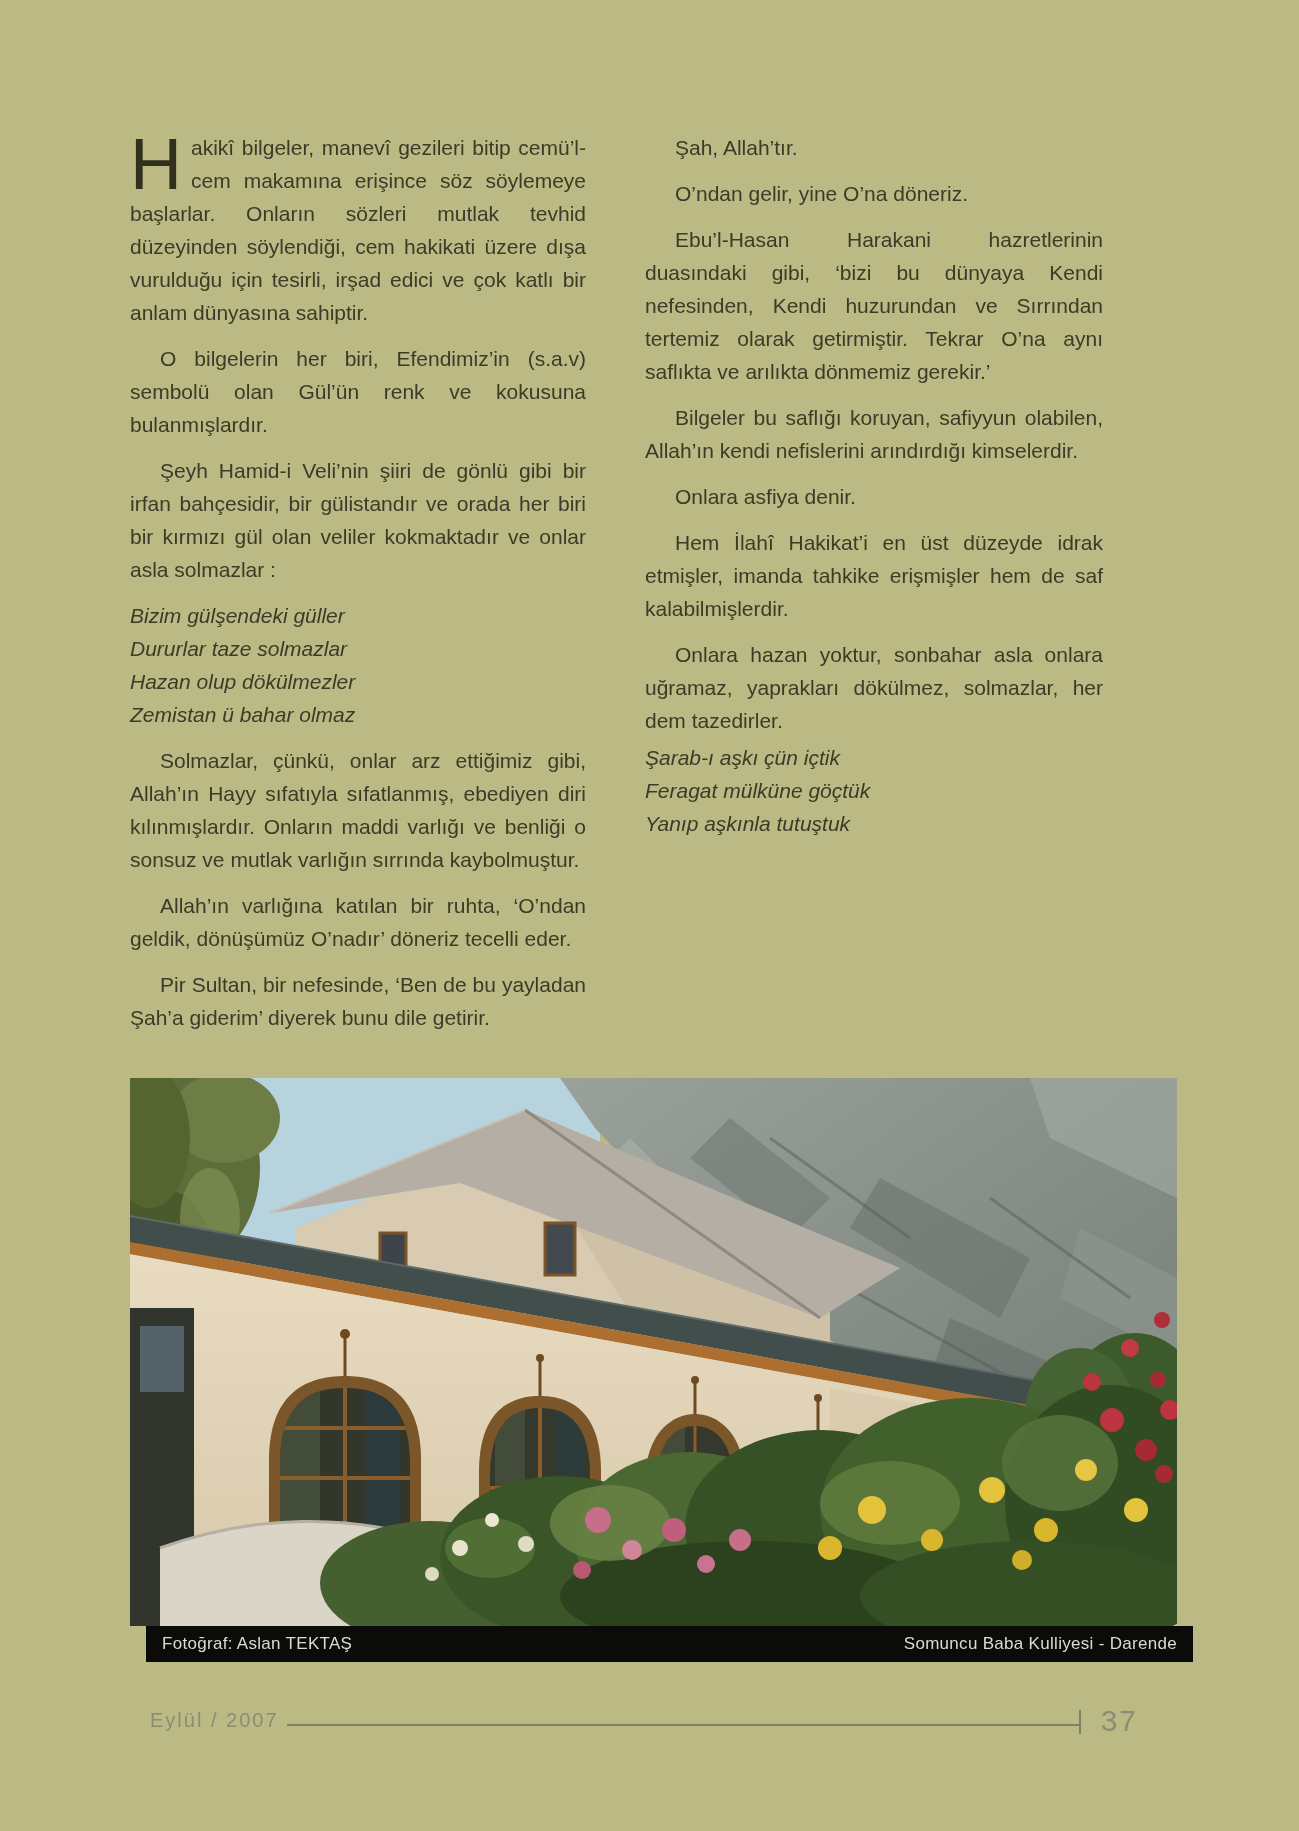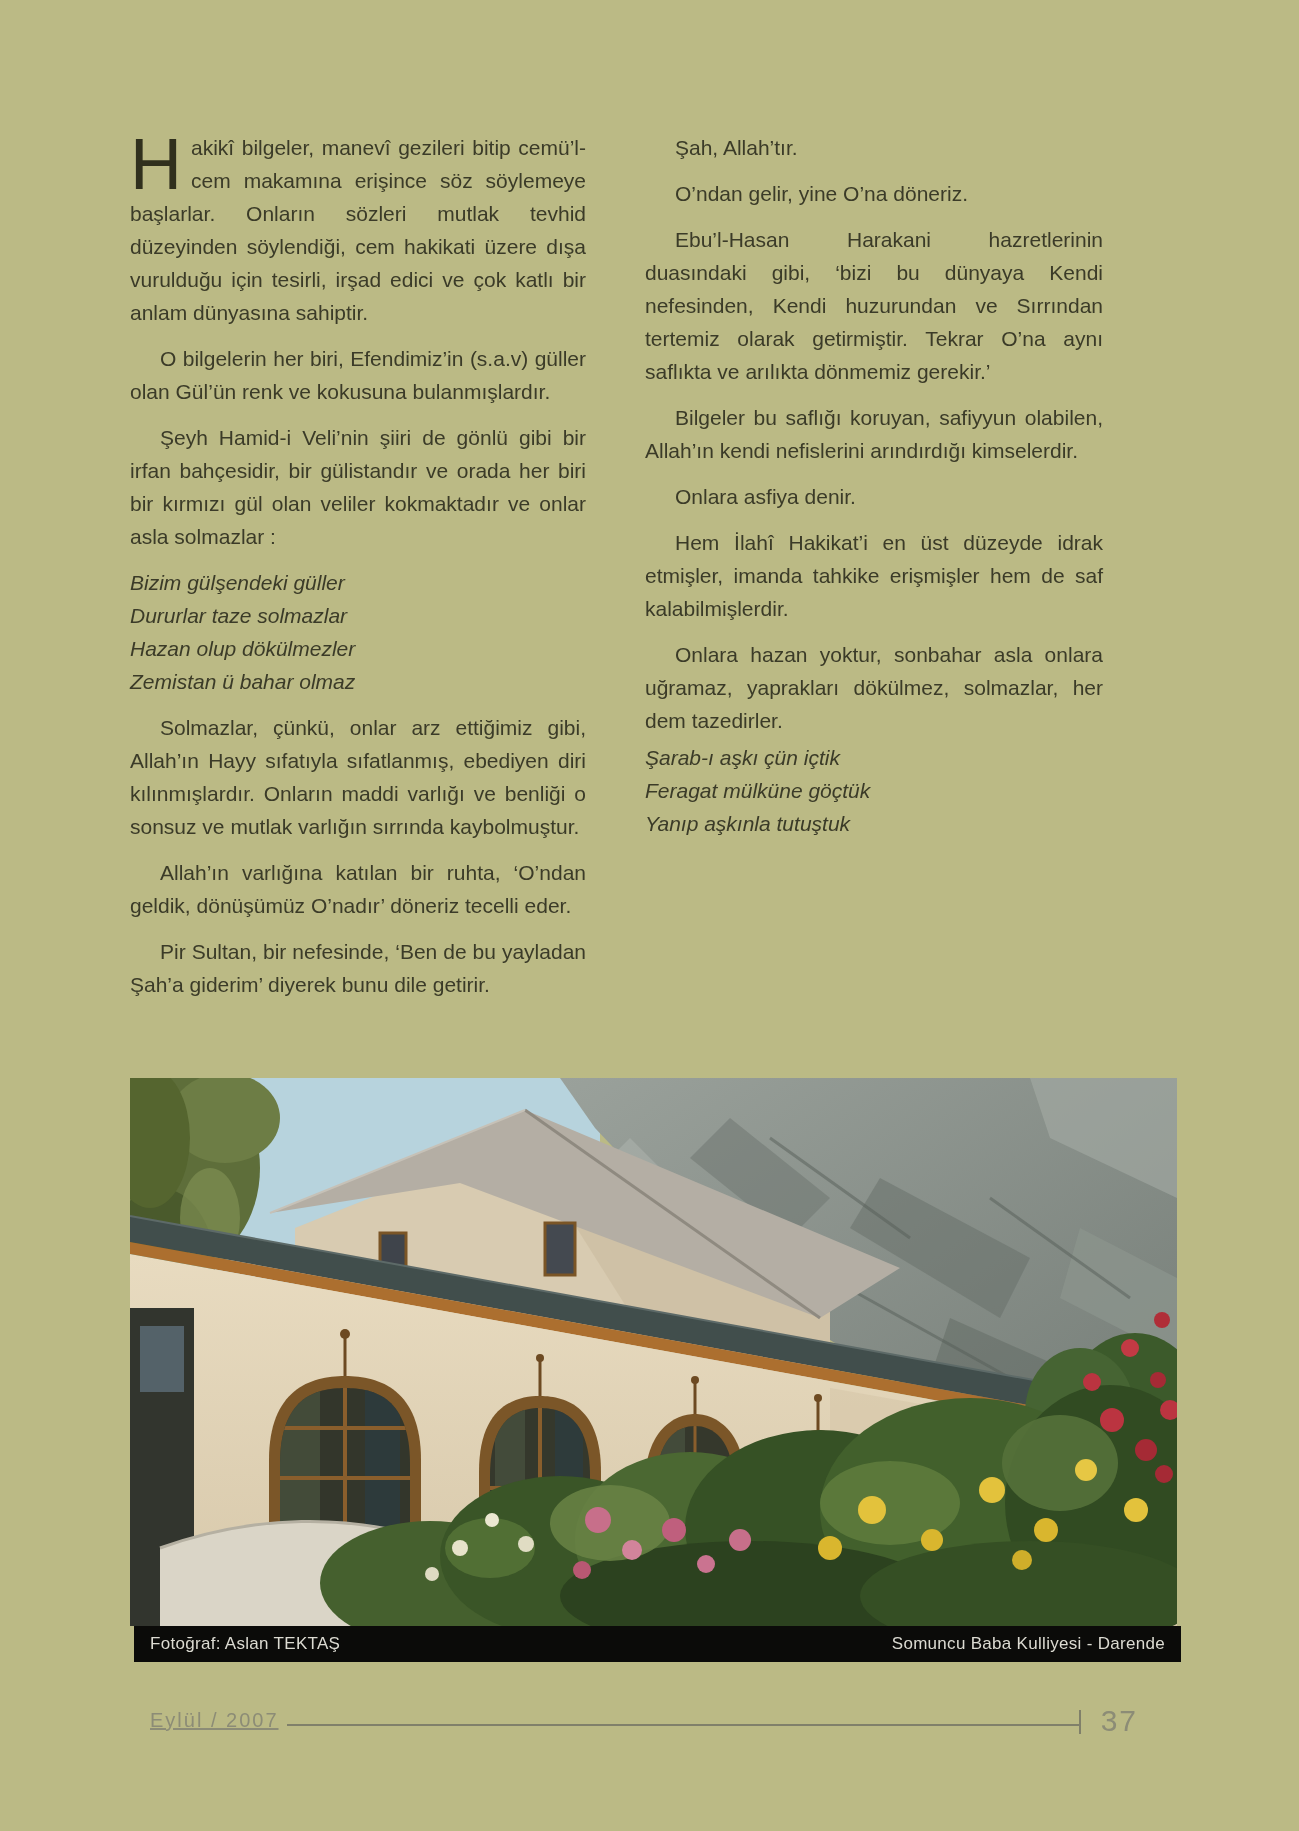--- a/index.html
+++ b/index.html
@@ -21,43 +21,43 @@
     float:left;font-size:72px;line-height:54px;padding:6px 9px 0 0;
     color:#30301d;
   }
   .poem{margin:0 0 13px 0;font-style:italic;}
   .poem-line{line-height:33px;}
 
   
   .photo{position:absolute;left:130px;top:1078px;width:1047px;height:584px;}
   .photo svg{display:block;}
   .caption-bar{
-    position:absolute;left:4px;bottom:0;width:100%;height:36px;background:#0b0b09;
+    position:absolute;left:16px;bottom:0;width:100%;height:36px;background:#0b0b09;
     color:#dcdbd2;font-size:17px;display:flex;justify-content:space-between;
     align-items:center;padding:0 16px;box-sizing:border-box;letter-spacing:.3px;
   }
 
   
   .footer{
     position:absolute;left:150px;top:1700px;width:988px;height:40px;
     display:flex;align-items:center;color:#8c8c76;
   }
-  .issue{font-size:20px;letter-spacing:2px;white-space:nowrap;text-decoration:underline;}
+  .issue{font-size:20px;letter-spacing:2px;white-space:nowrap;}
   .rule{flex:1;height:2px;background:#80806a;margin-left:8px;margin-top:10px;}
   .tick{width:2px;height:24px;background:#80806a;margin-top:4px;}
   .pagenum{font-size:30px;letter-spacing:2px;margin-left:20px;margin-top:2px;}
 </style>
 </head>
 <body>
 
 <div class="page">
 
   <div class="column col-left">
     <p class="first"><span class="dropcap">H</span><span>akikî bilgeler, manevî gezileri bitip cemü’l-cem makamına erişince söz söylemeye başlarlar. Onların sözleri mutlak tevhid düzeyinden söylendiği, cem hakikati üzere dışa vurulduğu için tesirli, irşad edici ve çok katlı bir anlam dünyasına sahiptir.</span></p>
-    <p>O bilgelerin her biri, Efendimiz’in (s.a.v) güller olan Gül’ün renk ve kokusuna bulanmışlardır.</p>
+    <p>O bilgelerin her biri, Efendimiz’in (s.a.v) sembolü olan Gül’ün renk ve kokusuna bulanmışlardır.</p>
     <p>Şeyh Hamid-i Veli’nin şiiri de gönlü gibi bir irfan bahçesidir, bir gülistandır ve orada her biri bir kırmızı gül olan veliler kokmaktadır ve onlar asla solmazlar :</p>
     <div class="poem">
       <div class="poem-line">Bizim gülşendeki güller</div>
       <div class="poem-line">Dururlar taze solmazlar</div>
       <div class="poem-line">Hazan olup dökülmezler</div>
       <div class="poem-line">Zemistan ü bahar olmaz</div>
     </div>
     <p>Solmazlar, çünkü, onlar arz ettiğimiz gibi, Allah’ın Hayy sıfatıyla sıfatlanmış, ebediyen diri kılınmışlardır. Onların maddi varlığı ve benliği o sonsuz ve mutlak varlığın sırrında kaybolmuştur.</p>
     <p>Allah’ın varlığına katılan bir ruhta, ‘O’ndan geldik, dönüşümüz O’nadır’ döneriz tecelli eder.</p>
     <p>Pir Sultan, bir nefesinde, ‘Ben de bu yayladan Şah’a giderim’ diyerek bunu dile getirir.</p>

